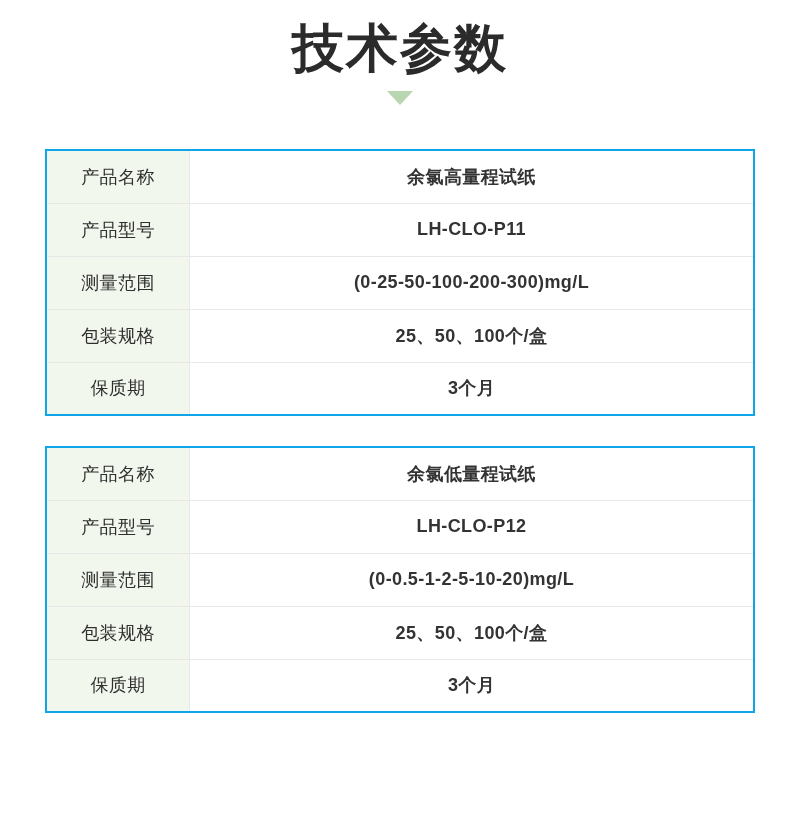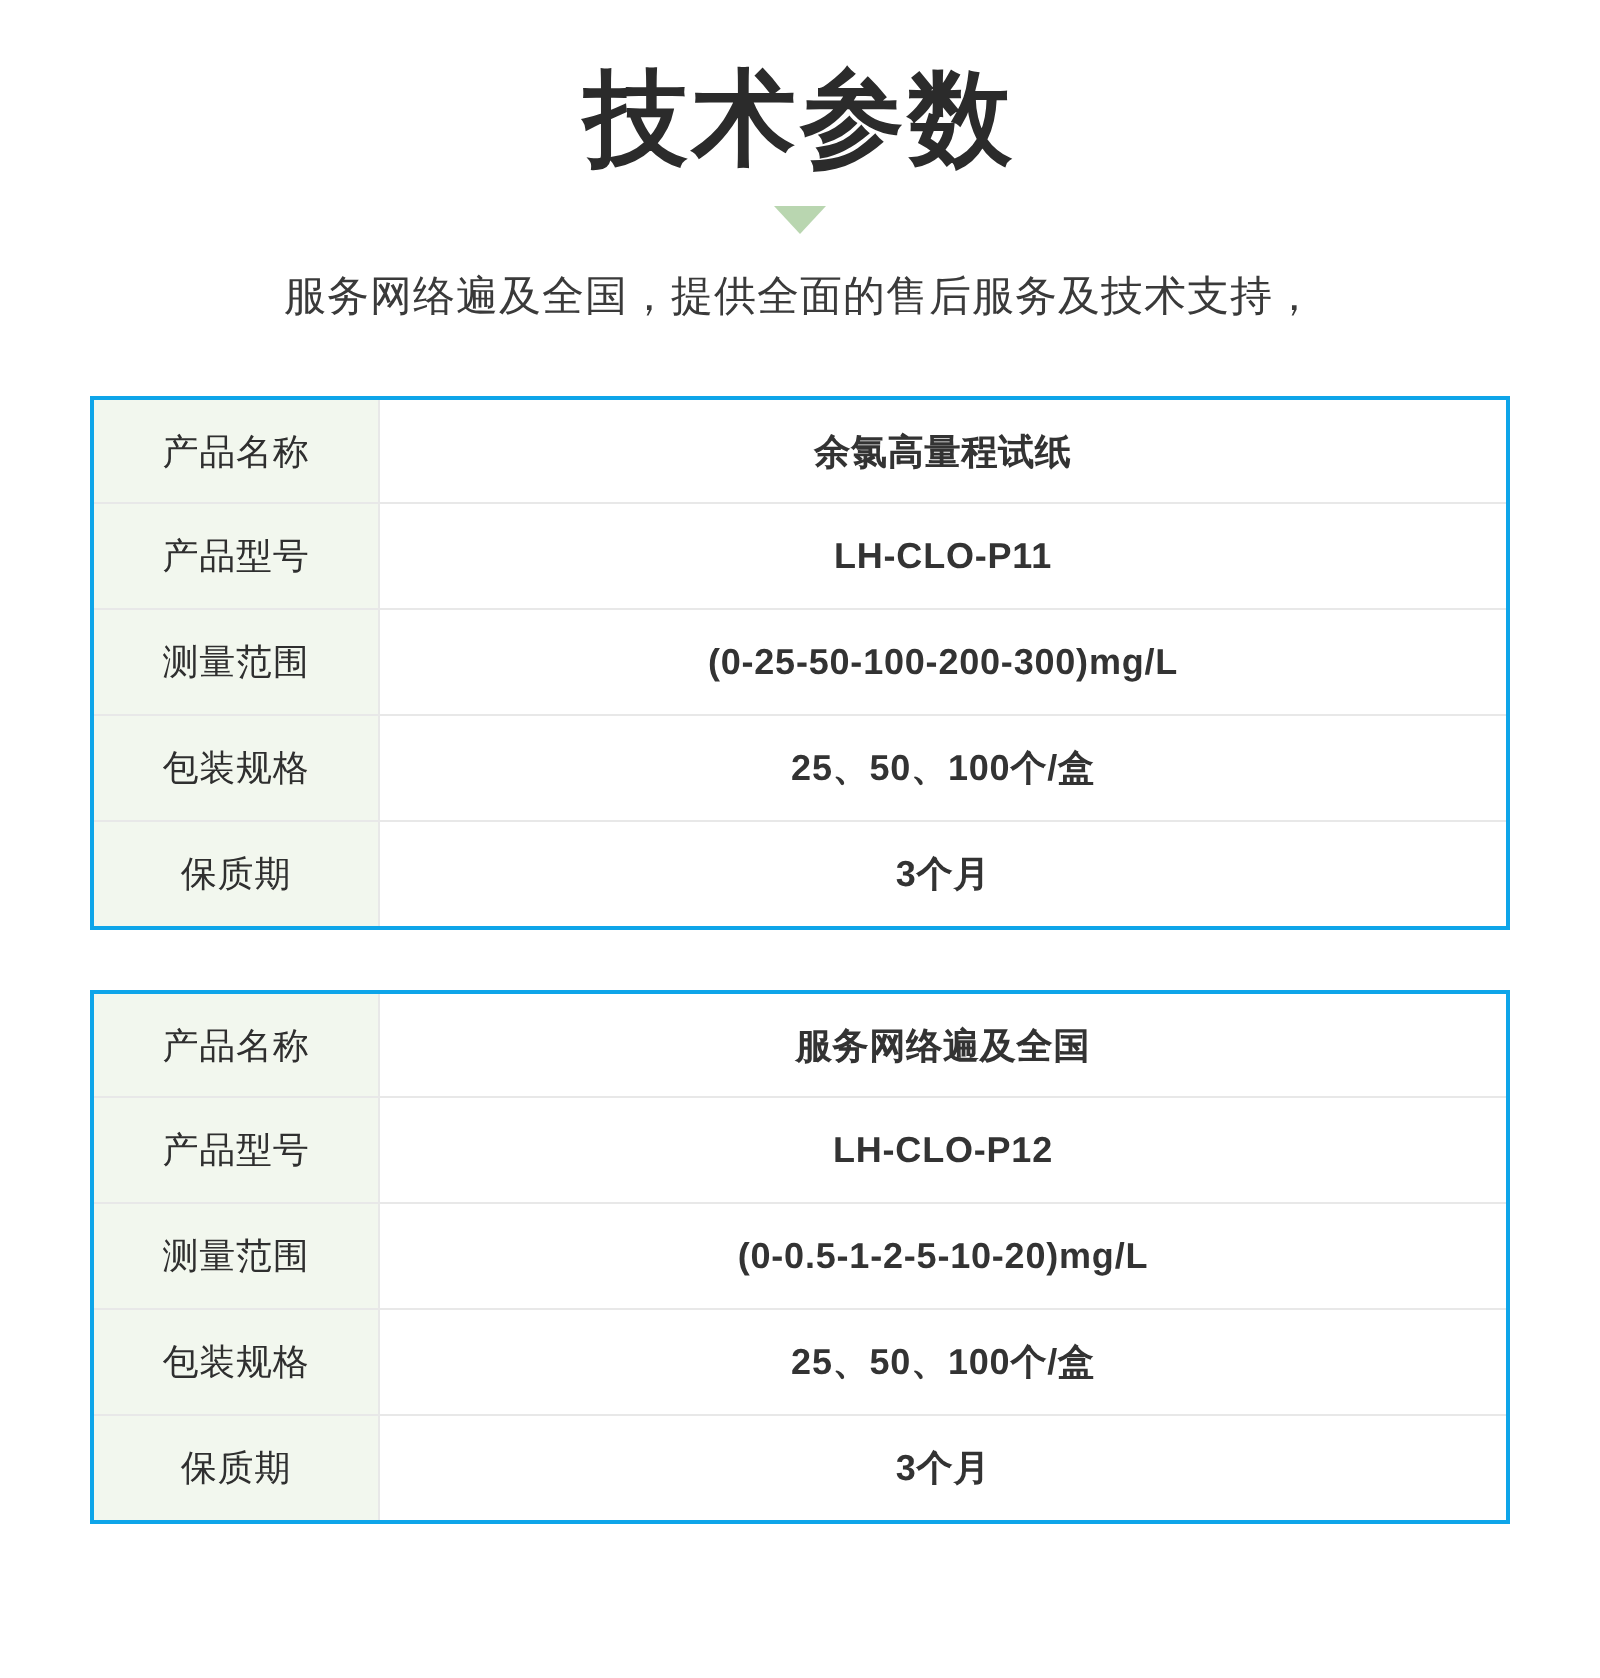--- a/index.html
+++ b/index.html
@@ -17,21 +17,21 @@
   .page {
     width: 800px;
     height: 839px;
     box-sizing: border-box;
     padding: 0 45px;
     display: flex;
     flex-direction: column;
     align-items: center;
   }
   .title {
-    margin-top: 28px;
+    margin-top: 16px;
     font-size: 52px;
     line-height: 1.25;
     font-weight: bold;
     letter-spacing: 2px;
     color: #2b2b2b;
     text-align: center;
   }
   .arrow-wrap {
     margin-top: 10px;
     margin-bottom: 14px;
@@ -87,21 +87,20 @@
 
 <div class="page">
 
   <div class="title">技术参数</div>
 
   <div class="arrow-wrap">
     <div class="arrow-down"></div>
   </div>
 
   <div class="subtitle">
-    <div>服务网络遍及全国，提供全面的售后服务及技术支持，</div>
   </div>
 
   <table class="spec-table first">
     <tbody>
       <tr>
         <td class="label">产品名称</td>
         <td class="value">余氯高量程试纸</td>
       </tr>
       <tr>
         <td class="label">产品型号</td>
@@ -119,21 +118,21 @@
         <td class="label">保质期</td>
         <td class="value">3个月</td>
       </tr>
     </tbody>
   </table>
 
   <table class="spec-table second">
     <tbody>
       <tr>
         <td class="label">产品名称</td>
-        <td class="value">服务网络遍及全国</td>
+        <td class="value">余氯低量程试纸</td>
       </tr>
       <tr>
         <td class="label">产品型号</td>
         <td class="value">LH-CLO-P12</td>
       </tr>
       <tr>
         <td class="label">测量范围</td>
         <td class="value">(0-0.5-1-2-5-10-20)mg/L</td>
       </tr>
       <tr>

